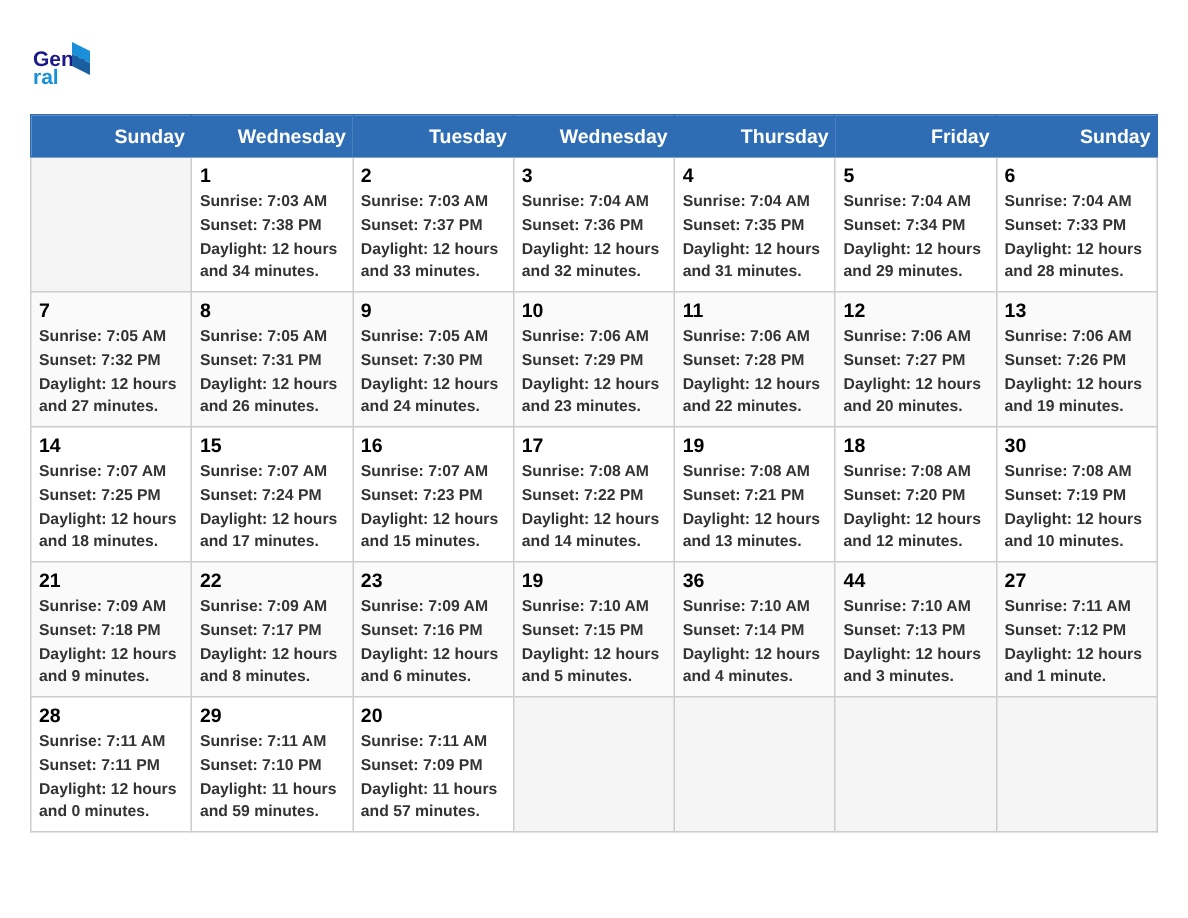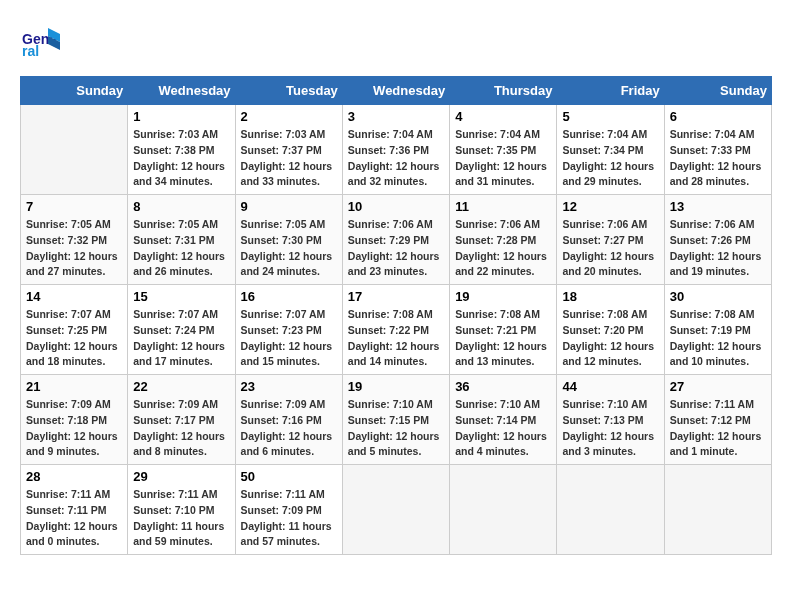--- a/index.html
+++ b/index.html
@@ -327,21 +327,21 @@
 and 0 minutes.</div>
         </td>
         <td>
           <span class="day-number">29</span>
           <div class="cell-info" style="white-space: pre-line;">Sunrise: 7:11 AM
 Sunset: 7:10 PM
 Daylight: 11 hours
 and 59 minutes.</div>
         </td>
         <td>
-          <span class="day-number">50</span>
+          <span class="day-number">20</span>
           <div class="cell-info" style="white-space: pre-line;">Sunrise: 7:11 AM
 Sunset: 7:09 PM
 Daylight: 11 hours
 and 57 minutes.</div>
         </td>
         <td class="empty-cell"></td>
         <td class="empty-cell"></td>
         <td class="empty-cell"></td>
         <td class="empty-cell"></td>
       </tr>

